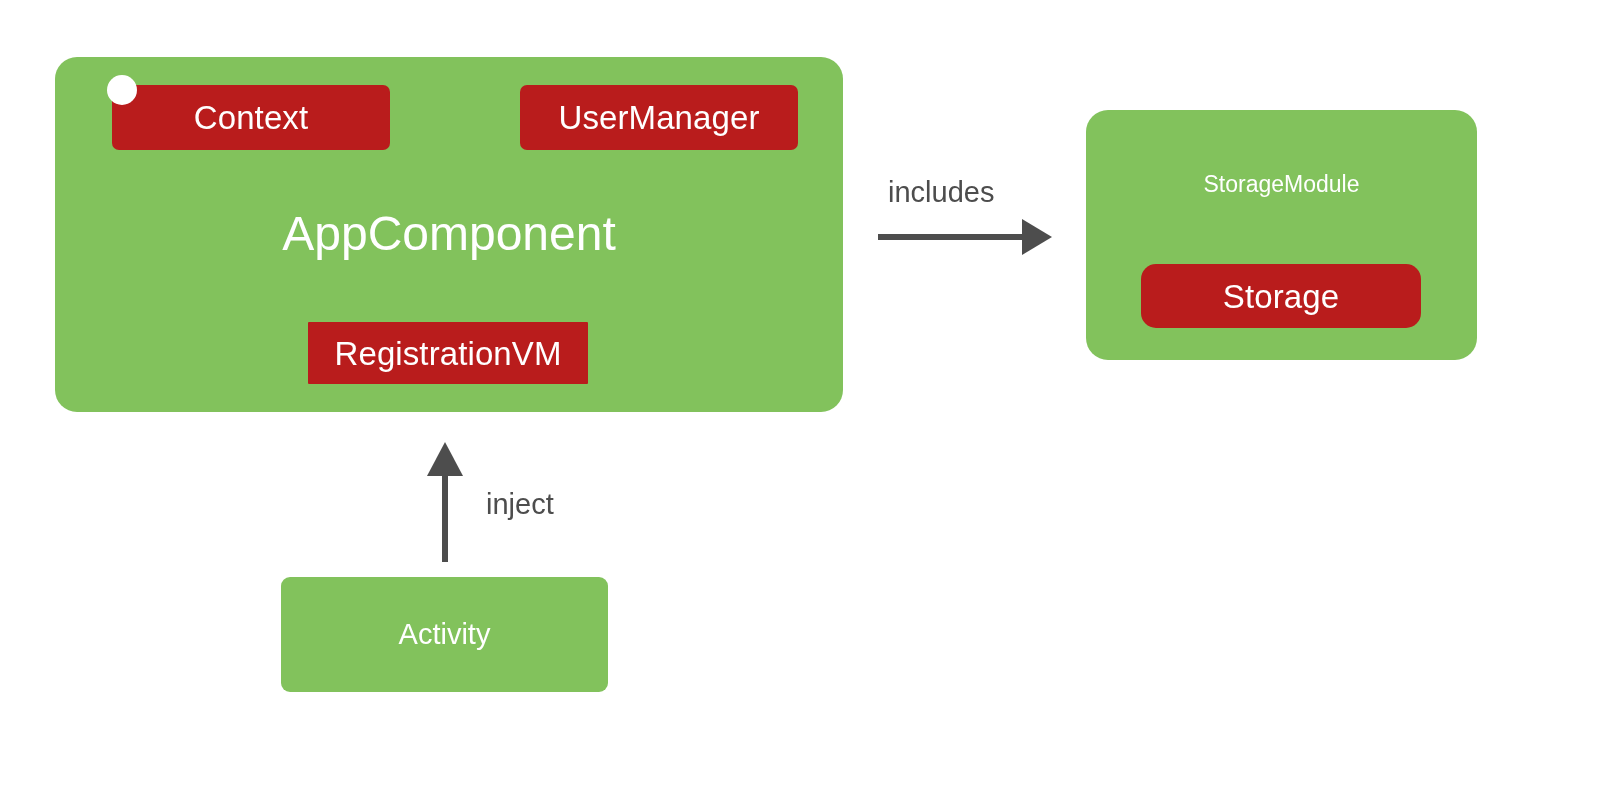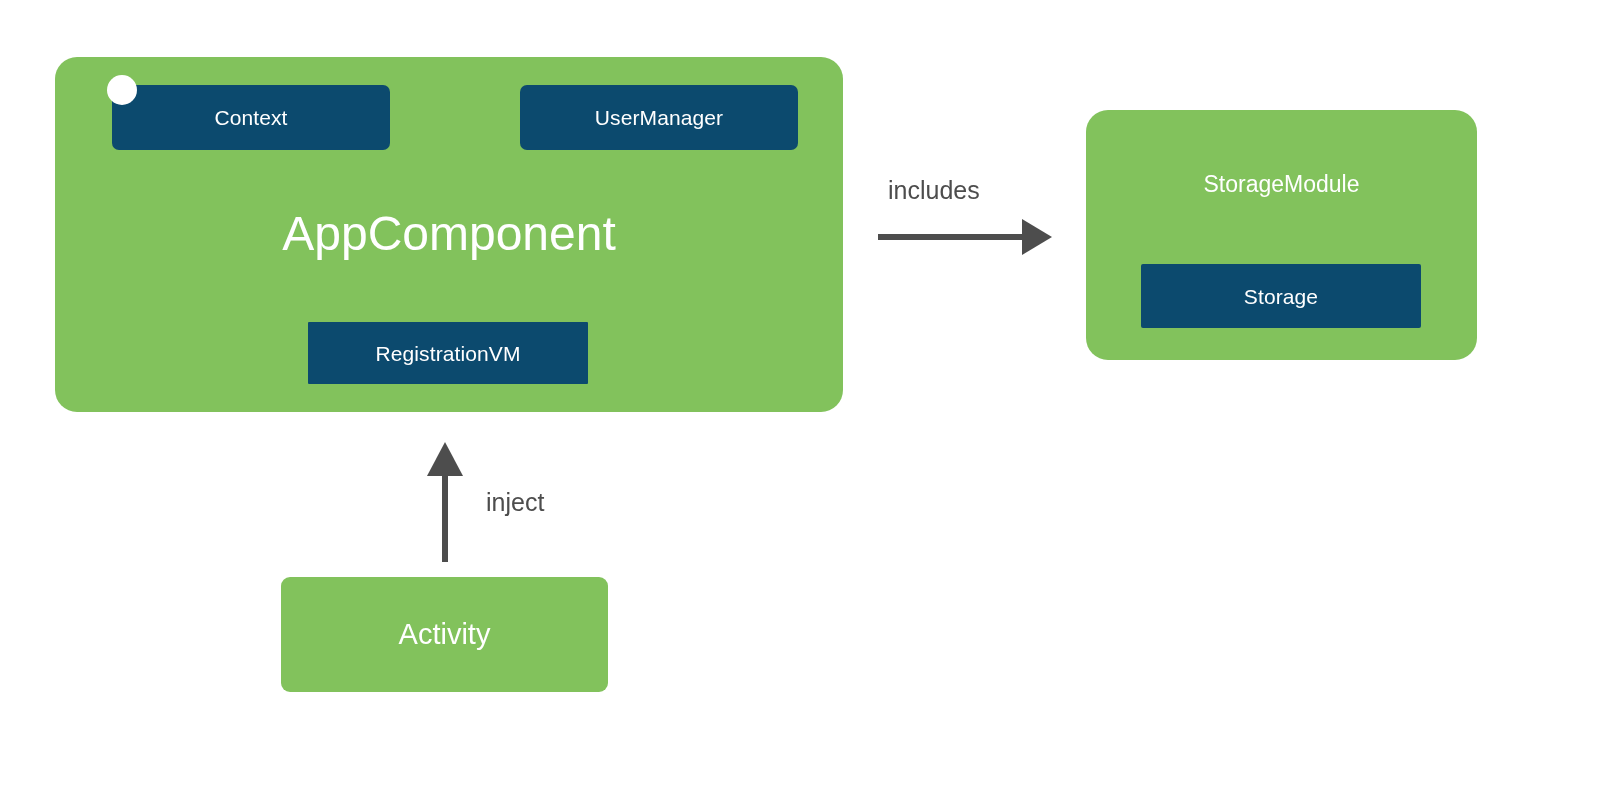--- a/index.html
+++ b/index.html
@@ -21,27 +21,27 @@
   }
 
   
   .green-box {
     position: absolute;
     background: #82c25c;
     box-sizing: border-box;
   }
   .chip {
     position: absolute;
-    background: #0c4a6e;
+    background: #b91c1c;
     box-sizing: border-box;
     display: flex;
     align-items: center;
     justify-content: center;
     color: #ffffff;
-    font-size: 21px;
+    font-size: 33px;
     letter-spacing: 0.1px;
     line-height: 1;
   }
 
   
   #app-component-box {
     left: 55px;
     top: 57px;
     width: 788px;
     height: 355px;
@@ -104,21 +104,21 @@
     text-align: center;
     color: #ffffff;
     font-size: 23px;
     line-height: 1;
   }
   #storage-chip {
     left: 1141px;
     top: 264px;
     width: 280px;
     height: 64px;
-    border-radius: 2px;
+    border-radius: 15px;
   }
 
   
   #registration-activity-box {
     left: 281px;
     top: 577px;
     width: 327px;
     height: 115px;
     border-radius: 9px;
     display: flex;
@@ -137,21 +137,21 @@
     left: 0;
     top: 0;
     width: 1600px;
     height: 789px;
     pointer-events: none;
     overflow: visible;
   }
   .edge-label {
     position: absolute;
     color: #4d4d4d;
-    font-size: 25px;
+    font-size: 29px;
     line-height: 1;
     white-space: nowrap;
   }
   #includes-label {
     left: 888px;
     top: 178px;
   }
   #inject-label {
     left: 486px;
     top: 490px;

